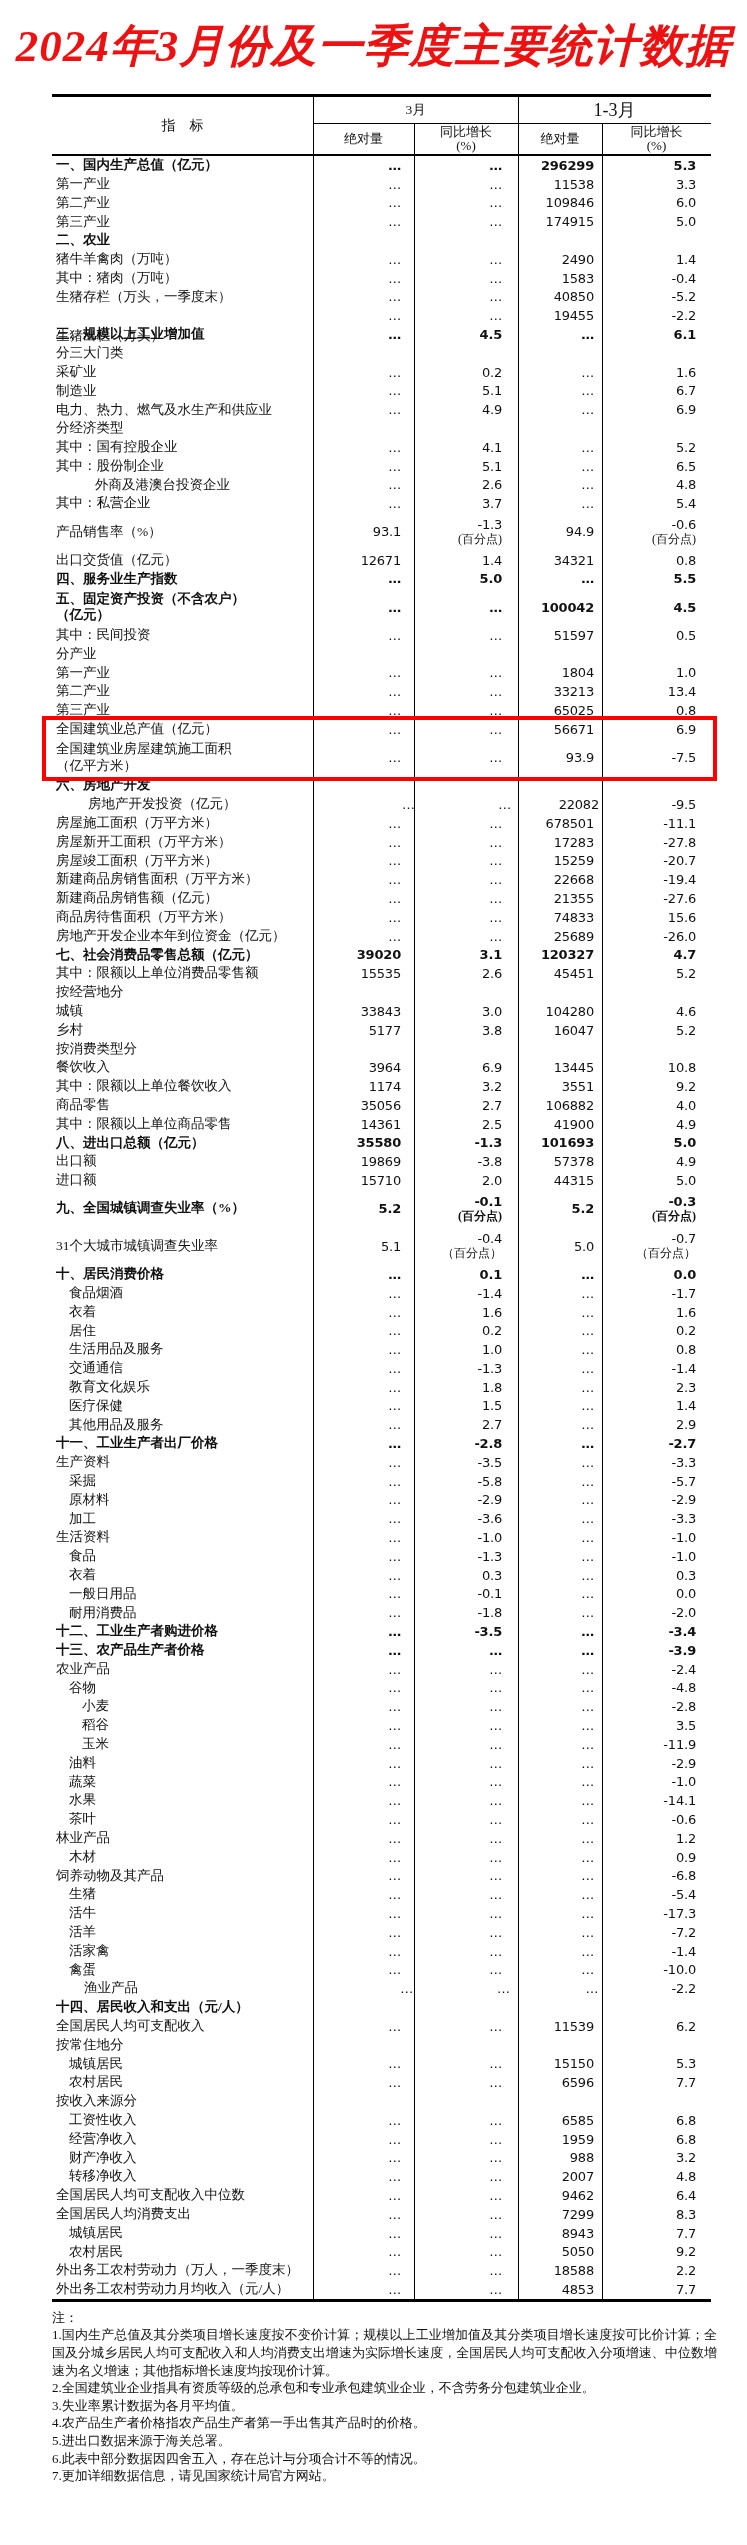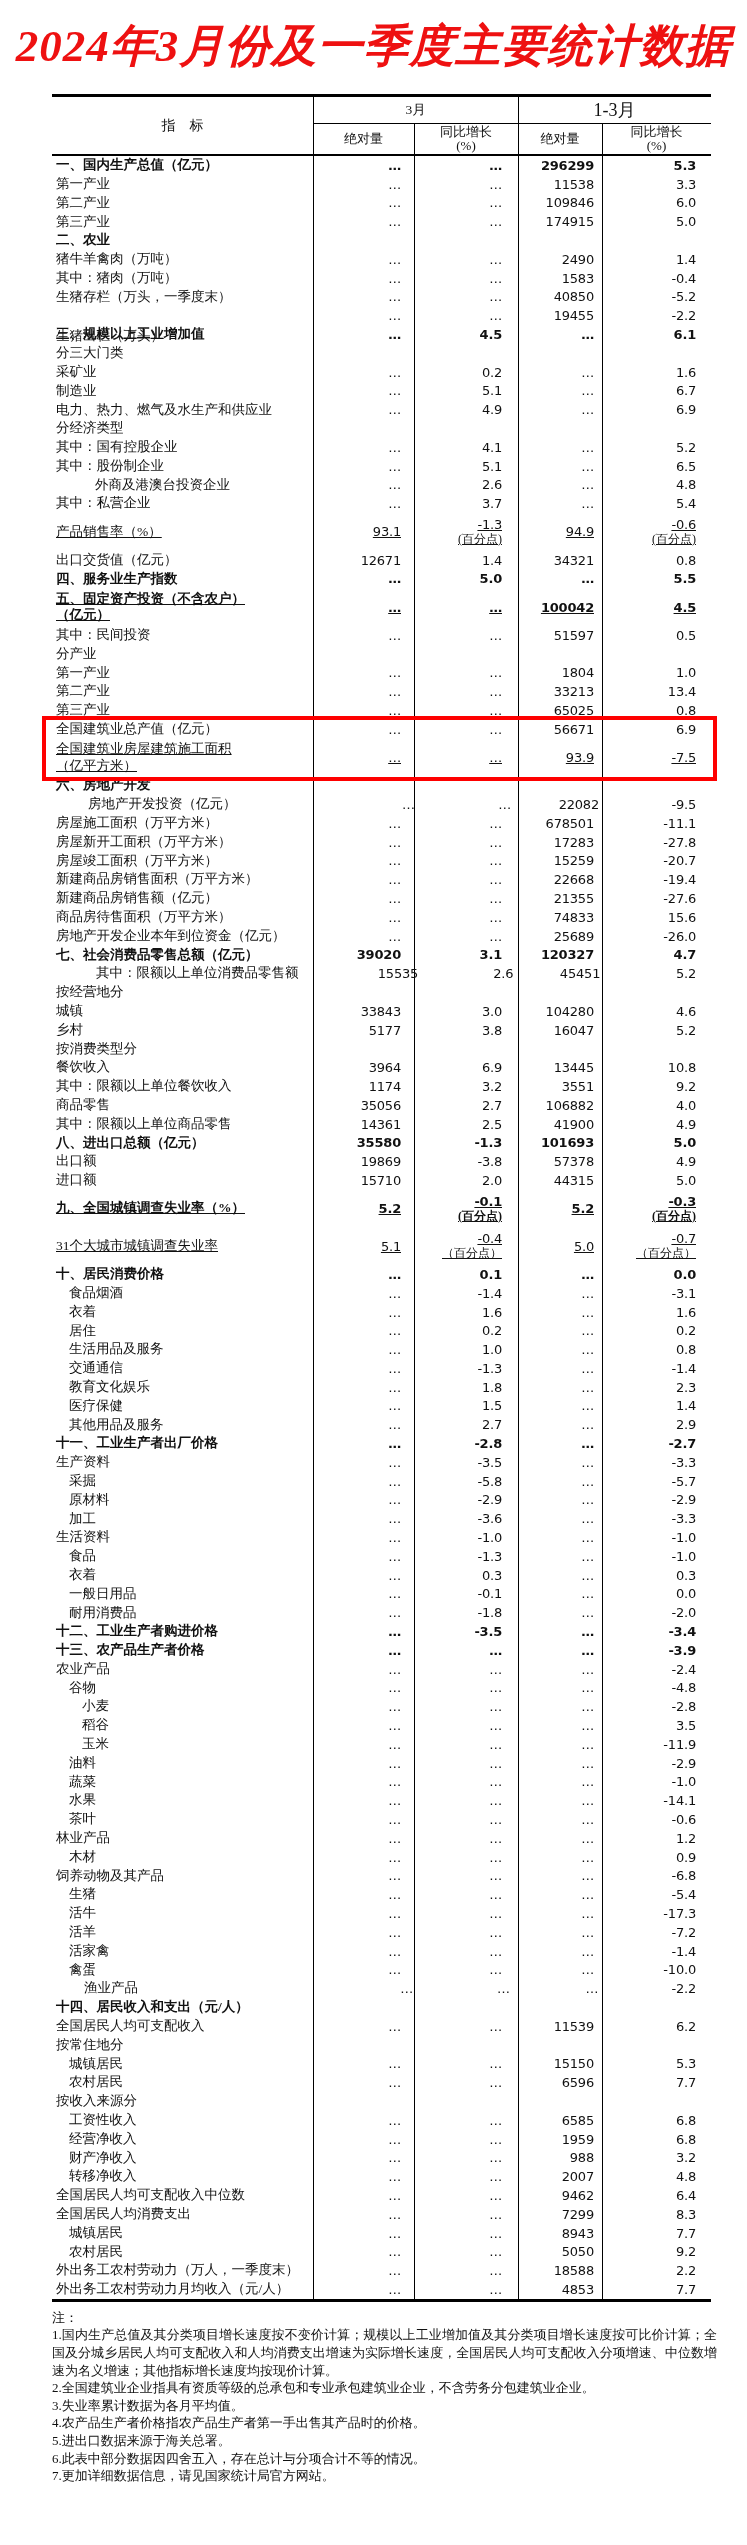--- a/index.html
+++ b/index.html
@@ -19,21 +19,21 @@
   .h-q{position:absolute;left:466px;top:0;width:193px;height:26px;display:flex;
        align-items:center;justify-content:center;font-size:18px;}
   .h-sub{position:absolute;top:27px;height:30px;display:flex;flex-direction:column;
          align-items:center;justify-content:center;font-size:13px;line-height:14px;}
   .h-underline{position:absolute;left:261px;right:0;top:26px;height:1px;background:#000;}
   .vline{position:absolute;width:1px;background:#000;top:0;bottom:0;}
   .vline.half{top:26px;}
   
   .rows{position:relative;}
   .row{display:flex;height:18.8px;align-items:stretch;}
-  .row.h2{height:37.6px;text-decoration:underline;}
+  .row.h2{height:37.6px;}
   .row.b{font-weight:bold;}
   .lbl{width:261px;box-sizing:border-box;display:flex;flex-direction:column;
        justify-content:center;font-size:13.5px;line-height:16.5px;white-space:nowrap;}
   .cell{box-sizing:border-box;display:flex;flex-direction:column;justify-content:center;
         align-items:flex-end;font-size:13px;line-height:15px;
         font-family:"DejaVu Sans","Liberation Sans",sans-serif;letter-spacing:-0.2px;}
   .c0{width:101px;padding-right:13px;}
   .c1{width:104px;padding-right:16px;}
   .c2{width:84px;padding-right:8px;}
   .c3{width:109px;padding-right:15px;}
@@ -758,21 +758,21 @@
             <span>3.1</span>
           </div>
           <div class="cell c2">
             <span>120327</span>
           </div>
           <div class="cell c3">
             <span>4.7</span>
           </div>
         </div>
         <div class="row">
-          <div class="lbl" style="padding-left: 4px; margin-left: 40px;">
+          <div class="lbl" style="padding-left: 4px;">
             <span>其中：限额以上单位消费品零售额</span>
           </div>
           <div class="cell c0">
             <span>15535</span>
           </div>
           <div class="cell c1">
             <span>2.6</span>
           </div>
           <div class="cell c2">
             <span>45451</span>
@@ -1030,21 +1030,21 @@
           <div class="cell c0">
             <span>…</span>
           </div>
           <div class="cell c1">
             <span>-1.4</span>
           </div>
           <div class="cell c2">
             <span>…</span>
           </div>
           <div class="cell c3">
-            <span>-3.1</span>
+            <span>-1.7</span>
           </div>
         </div>
         <div class="row">
           <div class="lbl" style="padding-left: 17px;">
             <span>衣着</span>
           </div>
           <div class="cell c0">
             <span>…</span>
           </div>
           <div class="cell c1">

